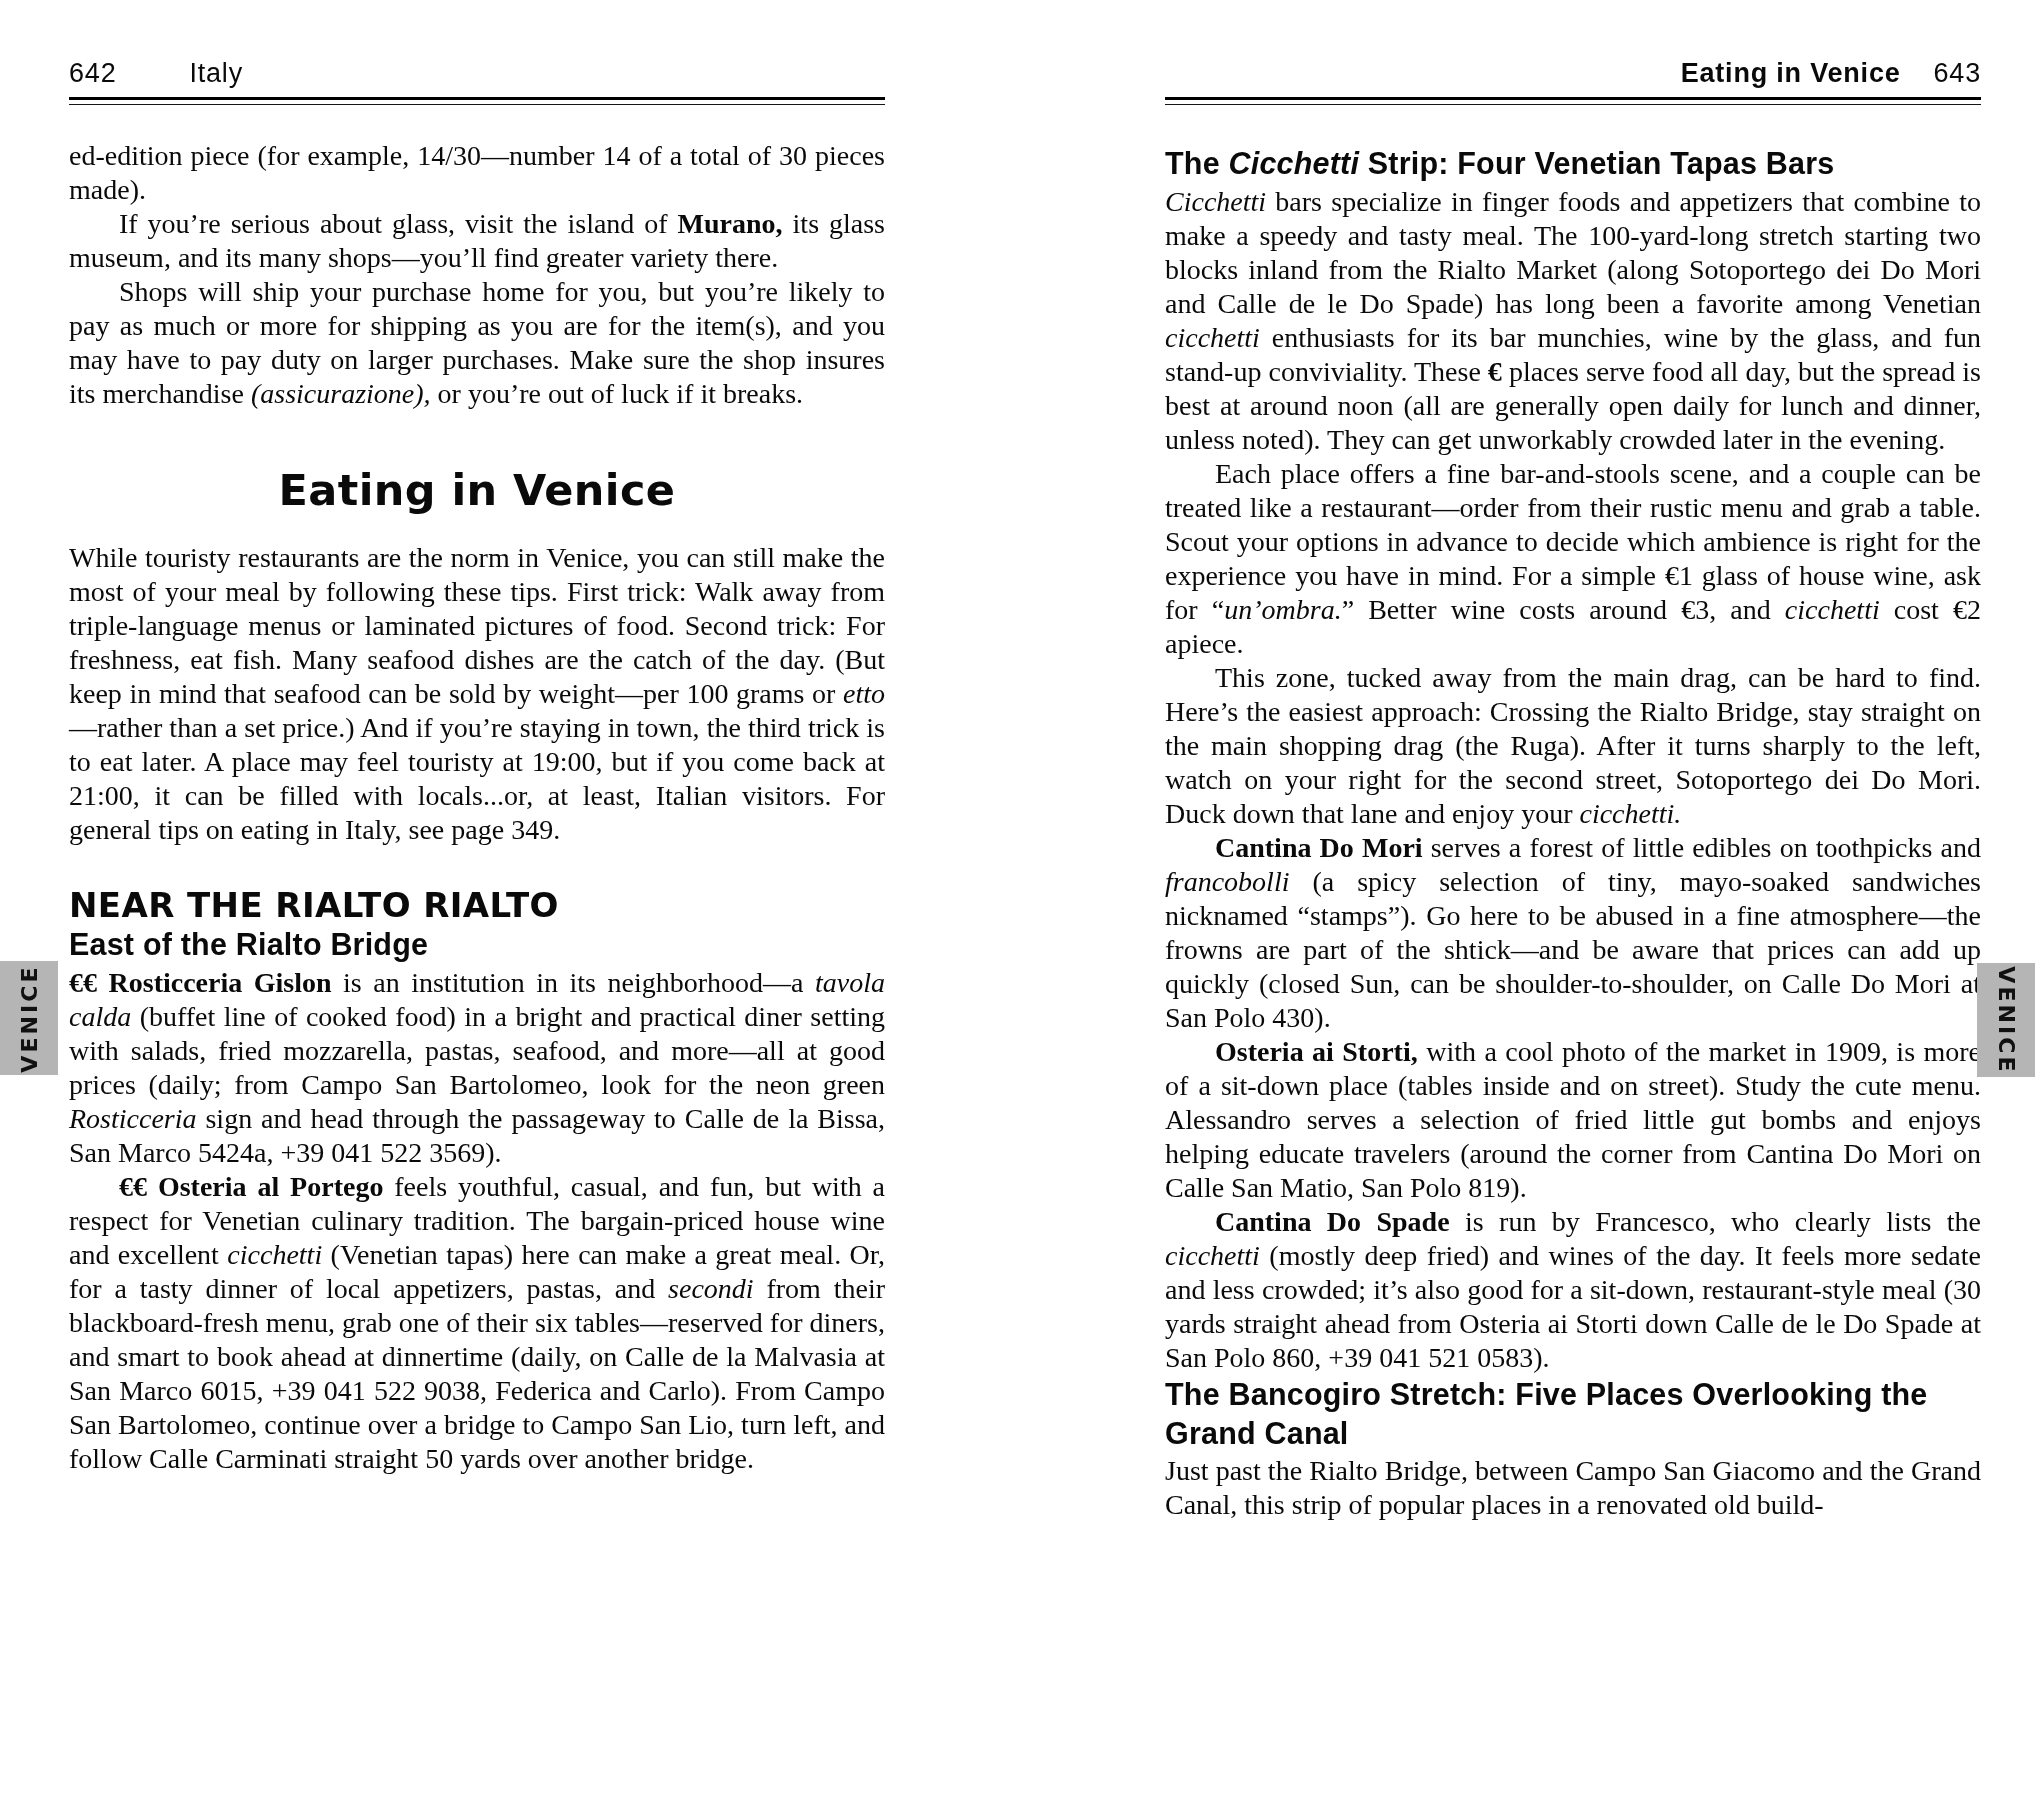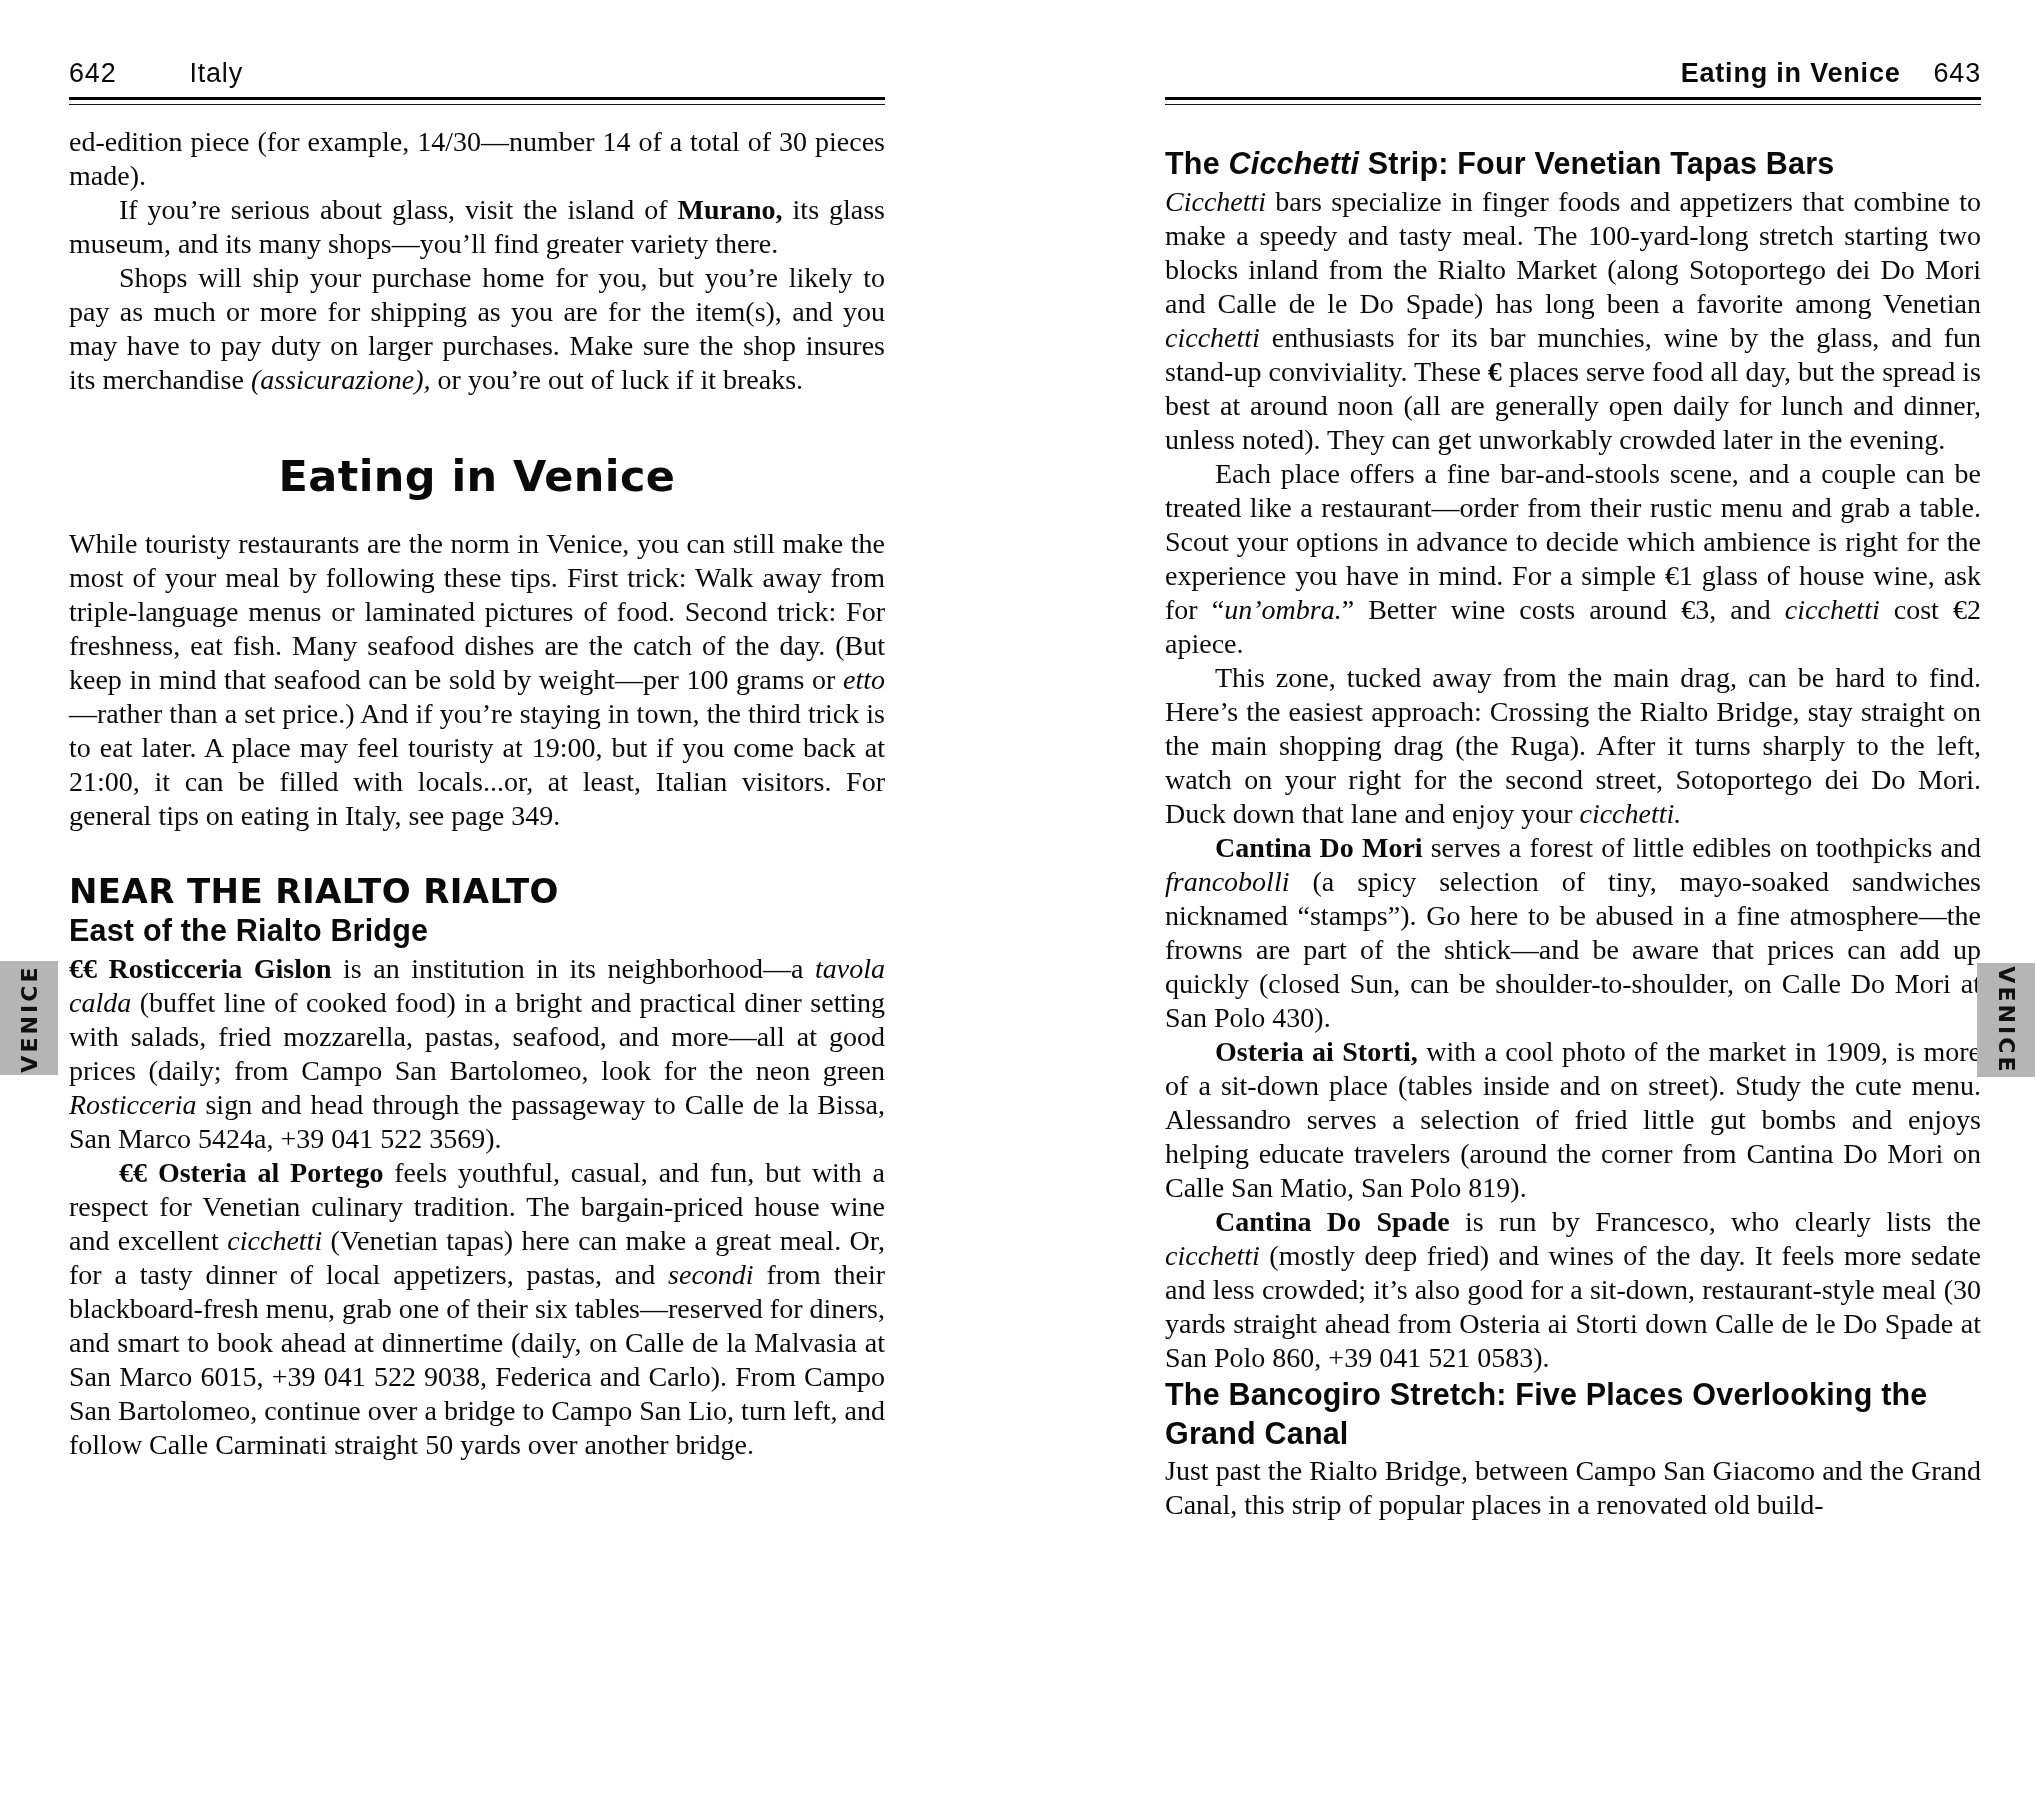--- a/index.html
+++ b/index.html
@@ -17,21 +17,21 @@
   }
   .page-header .num{font-weight:normal;}
   .page-header .ttl{font-weight:normal;margin-left:40px;}
   #col-right .page-header{justify-content:flex-end;}
   #col-right .page-header .ttl{font-weight:bold;}
   .gap-sm{display:inline-block;width:33px;}
   .header-rule{
     margin-top:6.3px;height:3.9px;
     border-top:3.1px solid #000;border-bottom:1.6px solid #151515;
   }
-  .page-body{margin-top:20px;}
+  .page-body{margin-top:34px;}
   #col-right .page-body{margin-top:39px;}
 
   
   .blk-para,.blk-para-indent{
     font-size:28px;line-height:34px;text-align:justify;margin:0;
   }
   .blk-para-indent{text-indent:50px;}
   .blk-title{
     font-family:"DejaVu Sans", sans-serif;font-weight:bold;
     font-size:43px;line-height:47px;text-align:center;

